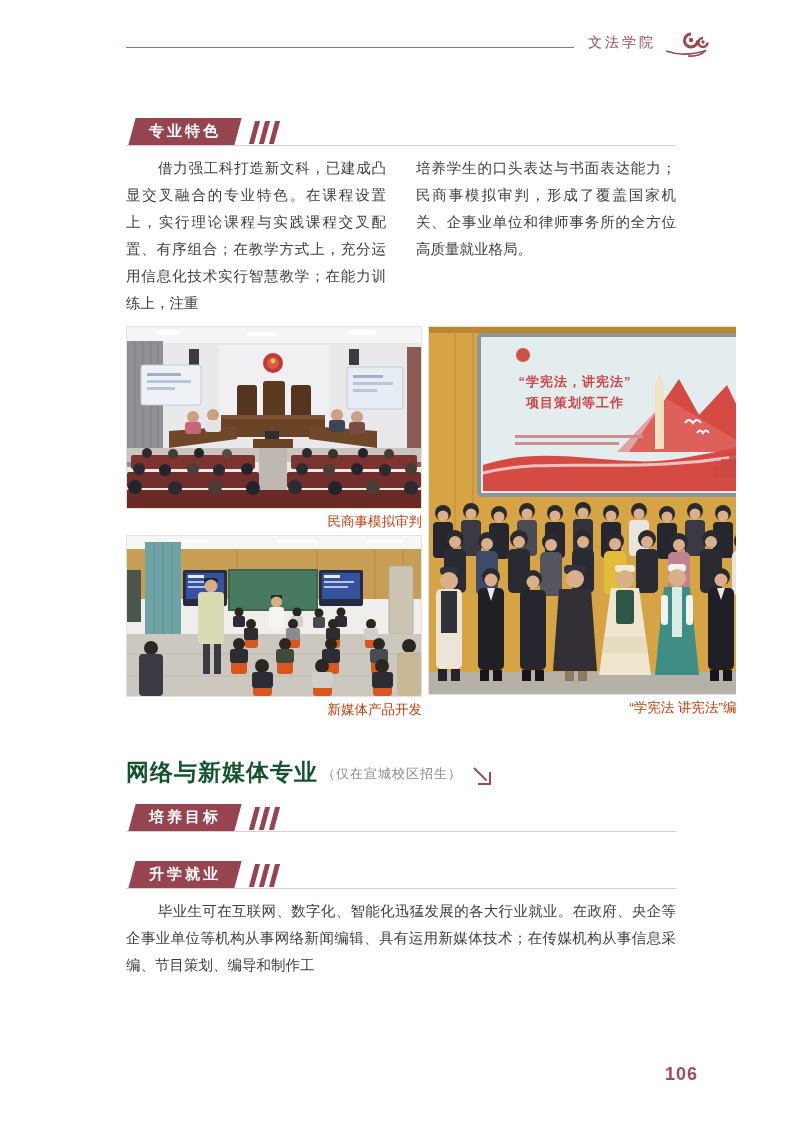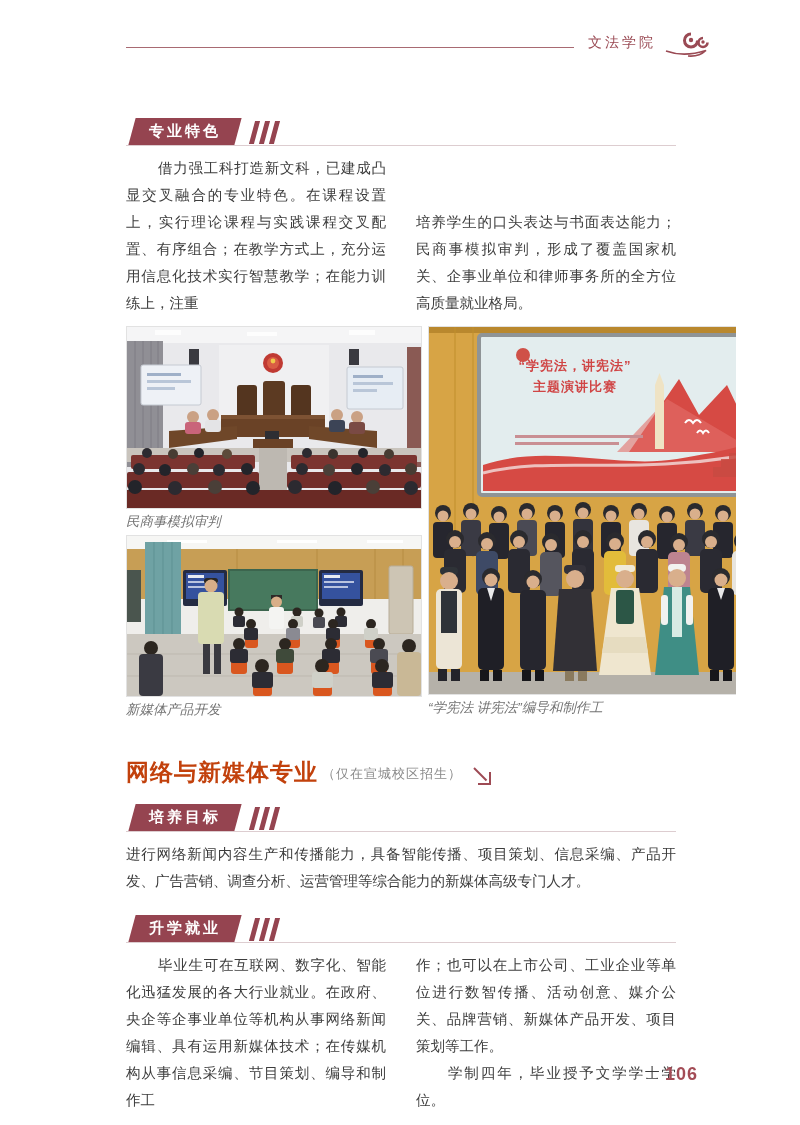--- a/index.html
+++ b/index.html
@@ -12,38 +12,38 @@
   .hdr-line{flex:1;height:1px;background:#a86a72;margin-right:14px;margin-top:8px;}
   .hdr-title{color:#9a4a54;font-size:14px;letter-spacing:3px;margin-right:6px;white-space:nowrap;}
   .hdr-swirl{margin-top:2px;}
   
   .badge-row{display:flex;align-items:flex-end;margin:0 60px 0 62px;border-bottom:1px solid #ddcdd0;height:27px;}
   .badge{background:#954450;transform:skewX(-15deg);padding:4px 17px;margin-left:6px;}
   .badge span{display:inline-block;transform:skewX(15deg);color:#ffffff;font-size:15px;font-weight:bold;letter-spacing:3px;}
   .slash{display:inline-block;width:5px;height:23px;background:#954450;transform:skewX(-15deg);margin-left:5px;margin-bottom:1px;}
   .slash.first{margin-left:14px;}
   
-  .two-col{display:flex;gap:30px;margin:9px 60px 0 62px;align-items:flex-end;}
+  .two-col{display:flex;gap:30px;margin:9px 60px 0 62px;}
   .col{flex:1;font-size:14.5px;line-height:27px;color:#3d3d3d;text-align:justify;}
   .col p{margin:0;}
   .indent{text-indent:2.2em;}
   
   .photos{display:flex;gap:6px;margin:9px 60px 0 62px;}
   .photos-left{width:296px;display:flex;flex-direction:column;}
   .photos-right{width:376px;display:flex;flex-direction:column;}
   .photo{border:1px solid #e2e2e2;box-sizing:border-box;background:#eee;position:relative;}
   .photo svg{display:block;}
-  .photo-cap{text-align:left;font-size:13.5px;color:#737373;height:26px;line-height:26px;font-style:italic;}
+  .photo-cap{text-align:right;font-size:13.5px;color:#c2410c;height:26px;line-height:26px;}
   .slide-text{
-    position:absolute;left:66px;top:28px;width:160px;text-align:center;
+    position:absolute;left:66px;top:44px;width:160px;text-align:center;
     color:#d04545;font-weight:bold;font-size:13px;line-height:21px;letter-spacing:1px;
   }
   
   .major-title{display:flex;align-items:center;margin:34px 60px 0 62px;}
-  .major-title h2{margin:0;color:#c2410c;font-size:23px;font-weight:bold;letter-spacing:1px;}
+  .major-title h2{margin:0;color:#14532d;font-size:23px;font-weight:bold;letter-spacing:1px;}
   .major-sub{color:#8a8a8a;font-size:13px;margin-left:4px;margin-top:2px;letter-spacing:1px;}
   .arrow-ic{margin-left:8px;margin-top:6px;}
   .sect{margin-top:16px;}
   
   .pagenum{position:absolute;right:38px;bottom:40px;color:#a34c56;font-size:18px;font-weight:bold;letter-spacing:1px;}
 </style>
 </head>
 <body>
 
 <div class="page">
@@ -476,21 +476,21 @@
                 <circle cx="0" cy="255" r="6.5" fill="#d9af8c"></circle>
                 <rect x="-13" y="263" width="26" height="78" rx="5" fill="#26262e"></rect>
                 <rect x="-11" y="341" width="9" height="10" fill="#eeeeee"></rect>
                 <rect x="2" y="341" width="9" height="10" fill="#eeeeee"></rect>
               </g>
           </g>
           <rect x="354" y="118" width="20" height="170" fill="#2e2e30"></rect>
         </svg>
         <div class="slide-text">
           <div>“学宪法，讲宪法”</div>
-          <div>主题演讲比赛</div>
+          <div>项目策划等工作</div>
         </div>
       </div>
       <div class="photo-cap">“学宪法 讲宪法”编导和制作工</div>
     </div>
   </div>
 
   <div class="major-title">
     <h2>网络与新媒体专业</h2>
     <div class="major-sub">（仅在宣城校区招生）</div>
     <svg class="arrow-ic" width="24" height="24" viewBox="0 0 24 24">
@@ -500,39 +500,32 @@
   </div>
 
   <div class="sect">
     <div class="badge-row">
       <div class="badge"><span>培养目标</span></div>
       <span class="slash first"></span>
       <span class="slash"></span>
       <span class="slash"></span>
     </div>
     <div class="two-col">
-      <div class="col">
-          <p>进行网络新闻内容生产和传播能力，具备智能传播、项目策划、信息采编、产品开发、广告营销、调查分析、运营管理等综合能力的新媒体高级专门人才。</p>
-        </div>
     </div>
   </div>
 
   <div class="sect" style="margin-top:20px;">
     <div class="badge-row">
       <div class="badge"><span>升学就业</span></div>
       <span class="slash first"></span>
       <span class="slash"></span>
       <span class="slash"></span>
     </div>
     <div class="two-col">
       <div class="col">
           <p class="indent">毕业生可在互联网、数字化、智能化迅猛发展的各大行业就业。在政府、央企等企事业单位等机构从事网络新闻编辑、具有运用新媒体技术；在传媒机构从事信息采编、节目策划、编导和制作工</p>
         </div>
-      <div class="col">
-        <p>作；也可以在上市公司、工业企业等单位进行数智传播、活动创意、媒介公关、品牌营销、新媒体产品开发、项目策划等工作。</p>
-        <p class="indent">学制四年，毕业授予文学学士学位。</p>
-      </div>
     </div>
   </div>
 
   <div class="pagenum">106</div>
 
 </div>
 
 </body></html>

